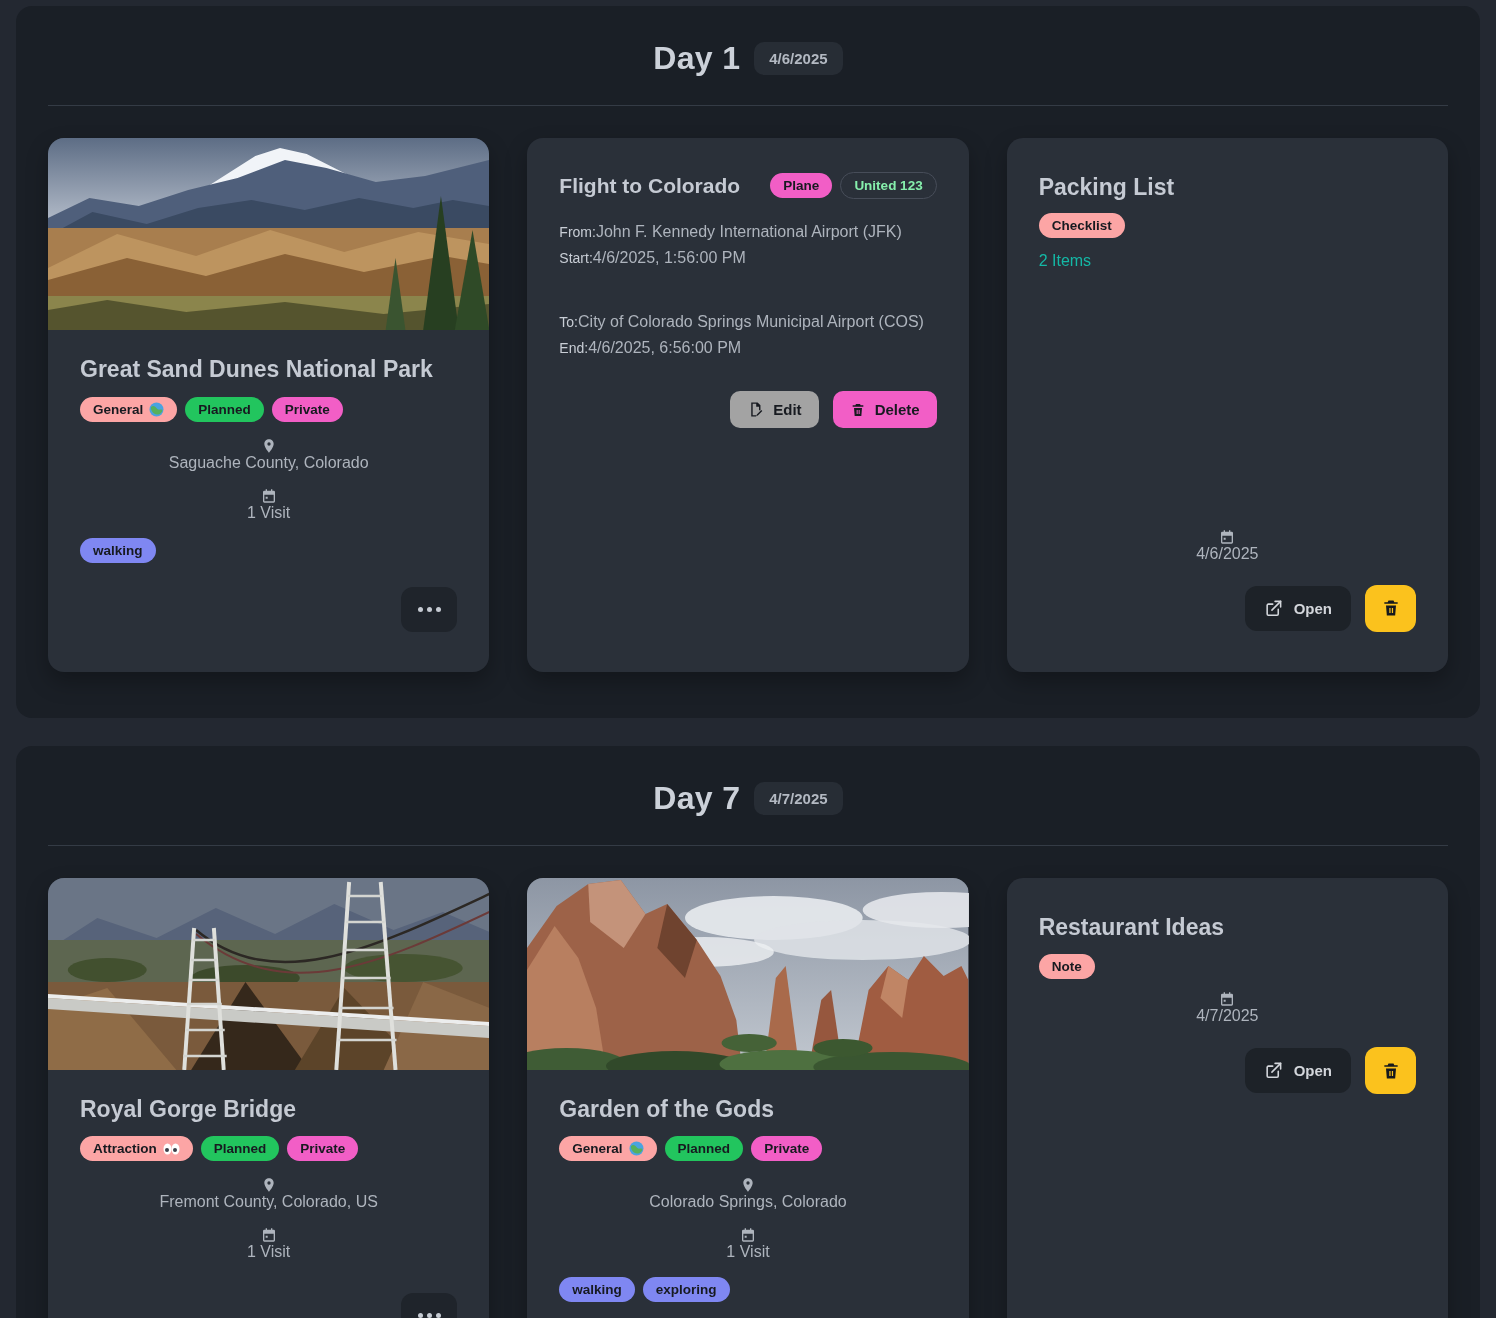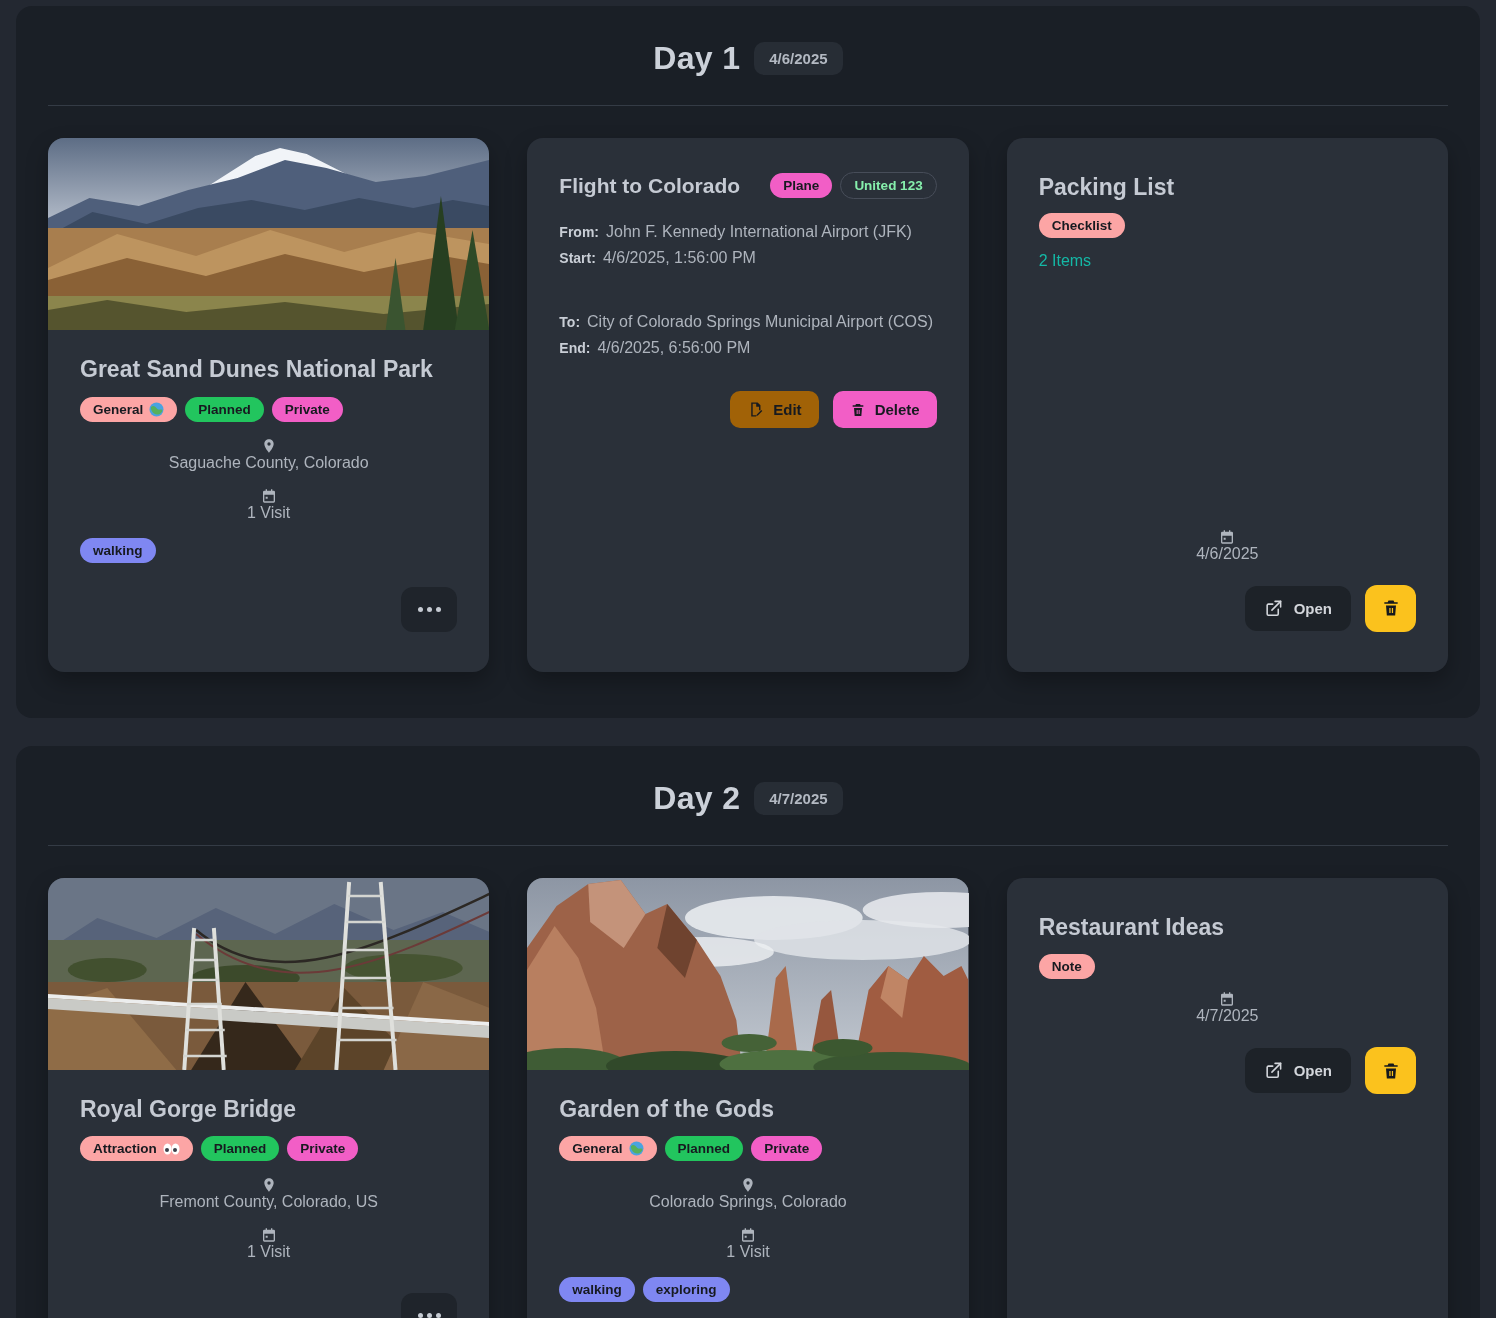--- a/index.html
+++ b/index.html
@@ -62,31 +62,31 @@
   .more-btn {
     background:#1f242b; border:none; border-radius:12px;
     width:56px; height:45px; cursor:pointer;
     display:flex; align-items:center; justify-content:center; gap:4px;
   }
   .dot { width:5px; height:5px; border-radius:50%; background:#c6cbd3; }
   
   .flight-head { display:flex; justify-content:space-between; align-items:center; gap:10px; }
   .flight-badges { display:flex; gap:8px; align-items:center; }
   .kv { font-size:16px; color:#aeb4bd; margin:8px 0; }
-  .kv b { font-size:14px; font-weight:700; color:#c9ced6; margin-right:7px; }
+  .kv b { font-size:14px; font-weight:400; color:#c9ced6; }
   .kv-group { margin-top:16px; }
   .kv-group.second { margin-top:30px; }
   .actions { display:flex; justify-content:flex-end; gap:14px; margin-top:26px; }
   .btn {
     display:inline-flex; align-items:center; gap:9px;
     border:none; border-radius:10px; cursor:pointer;
     font-family:inherit; font-size:15px; font-weight:700; color:#171a20;
     padding:10px 17px;
   }
-  .btn.edit   { background:#a16207; }
+  .btn.edit   { background:#a3a3a3; }
   .btn.delete { background:#f25ec6; }
   
   .spacer { flex:1; }
   .footer-actions { display:flex; justify-content:flex-end; align-items:center; gap:14px; margin-top:14px; }
   .open-btn {
     background:#1d2228; border:none; border-radius:12px; cursor:pointer;
     color:#d3d6db; font-family:inherit; font-size:15px; font-weight:700;
     padding:13px 19px; display:inline-flex; align-items:center; gap:11px;
   }
   .trash-btn {
@@ -229,21 +229,21 @@
           </button>
         </div>
       </div>
     </article>
 
   </div>
 </section>
 
 <section class="day-section">
   <div class="day-header">
-    <span class="day-title">Day 2</span>
+    <span class="day-title">Day 7</span>
     <span class="day-date">4/7/2025</span>
   </div>
 
   <div class="cards">
 
     <article class="card">
       <svg class="card-img" viewBox="0 0 447 192" preserveAspectRatio="none" aria-hidden="true">
         <rect width="447" height="192" fill="#6a7586"></rect>
         <polygon points="0,72 50,40 110,60 170,30 230,56 290,26 350,52 400,34 447,54 447,110 0,110" fill="#57637a"></polygon>
         <rect y="62" width="447" height="58" fill="#5d6650"></rect>

